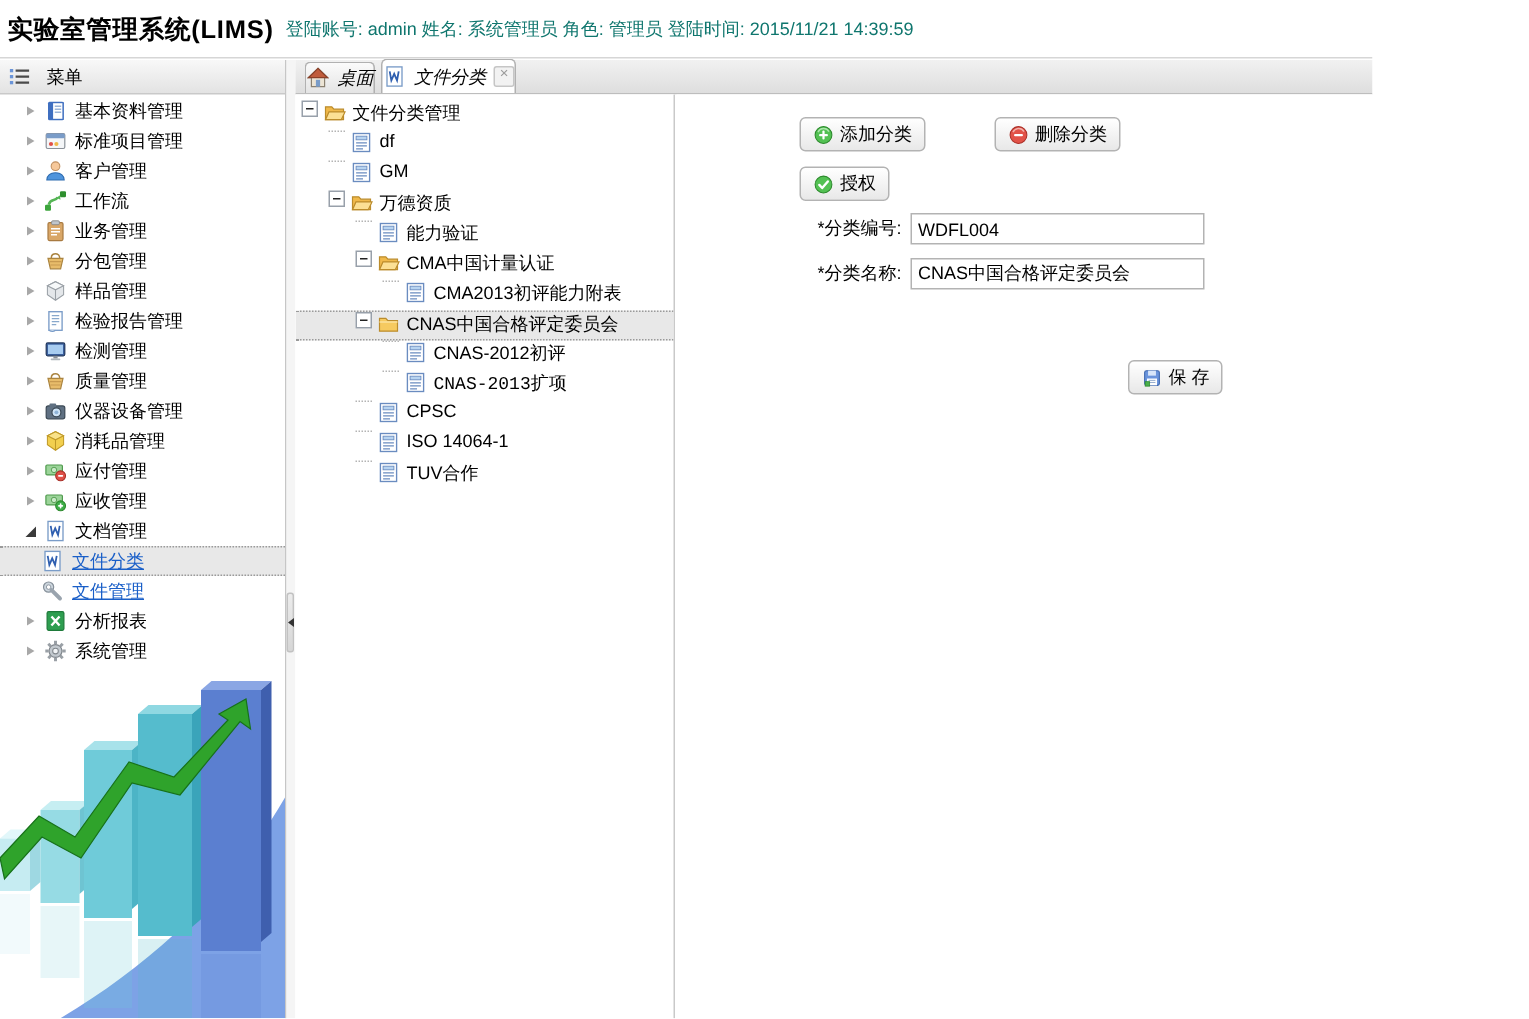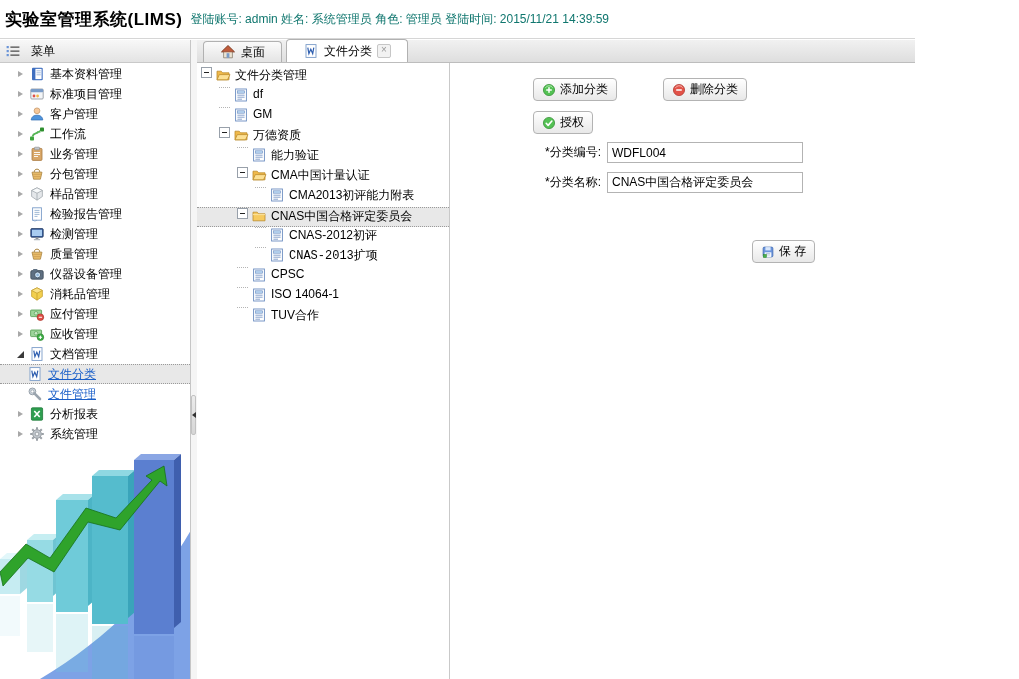--- a/index.html
+++ b/index.html
@@ -38,23 +38,23 @@
   #collapse-handle{position:absolute;left:0;top:355px;width:5px;height:40px;
       background:linear-gradient(#ececec,#d6d6d6);border:1px solid #c2c2c2;border-radius:2px;
       box-sizing:border-box;display:flex;align-items:center;justify-content:center;cursor:pointer;}
   .tri-left{width:0;height:0;border-top:3px solid transparent;border-bottom:3px solid transparent;border-right:4px solid #333;}
 
   
   #main{position:absolute;left:197px;top:40px;right:0;bottom:0;}
   #tabbar{position:absolute;left:0;top:0;right:0;height:23px;box-sizing:border-box;
           background:linear-gradient(#f1f1f1,#dedede);border-bottom:1px solid #bdbdbd;
           display:flex;align-items:flex-end;padding-left:6px;gap:4px;}
-  .tab{height:21px;display:inline-flex;align-items:center;gap:5px;padding:0 16px;
+  .tab{height:21px;display:inline-flex;align-items:center;gap:5px;padding:0 0;
        border:1px solid #b1b1b1;border-bottom:none;border-radius:4px 4px 0 0;
-       background:linear-gradient(#fbfbfb,#e4e4e4);box-sizing:border-box;cursor:pointer;}
+       background:linear-gradient(#fbfbfb,#e4e4e4);box-sizing:border-box;cursor:pointer;font-style:italic;}
   .tab.active{background:#fff;height:23px;position:relative;z-index:2;}
   .ti{width:16px;height:16px;display:inline-flex;}
   .tclose{width:12px;height:12px;border:1px solid #c6c6c6;border-radius:2px;background:#f2f2f2;
           color:#9a9a9a;font-size:10px;line-height:10px;text-align:center;cursor:pointer;}
 
   #content{position:absolute;left:0;top:23px;right:0;bottom:0;background:#fff;}
   #tree-panel{position:absolute;left:0;top:0;width:253px;bottom:0;border-right:1px solid #c9c9c9;
               box-sizing:border-box;background:#fff;padding-top:4px;overflow:hidden;}
   .tree-row{height:20px;display:flex;align-items:flex-start;box-sizing:border-box;cursor:pointer;white-space:nowrap;}
   .tree-row.selected{background:#e8e8e8;border-top:1px dotted #9a9a9a;border-bottom:1px dotted #9a9a9a;}

